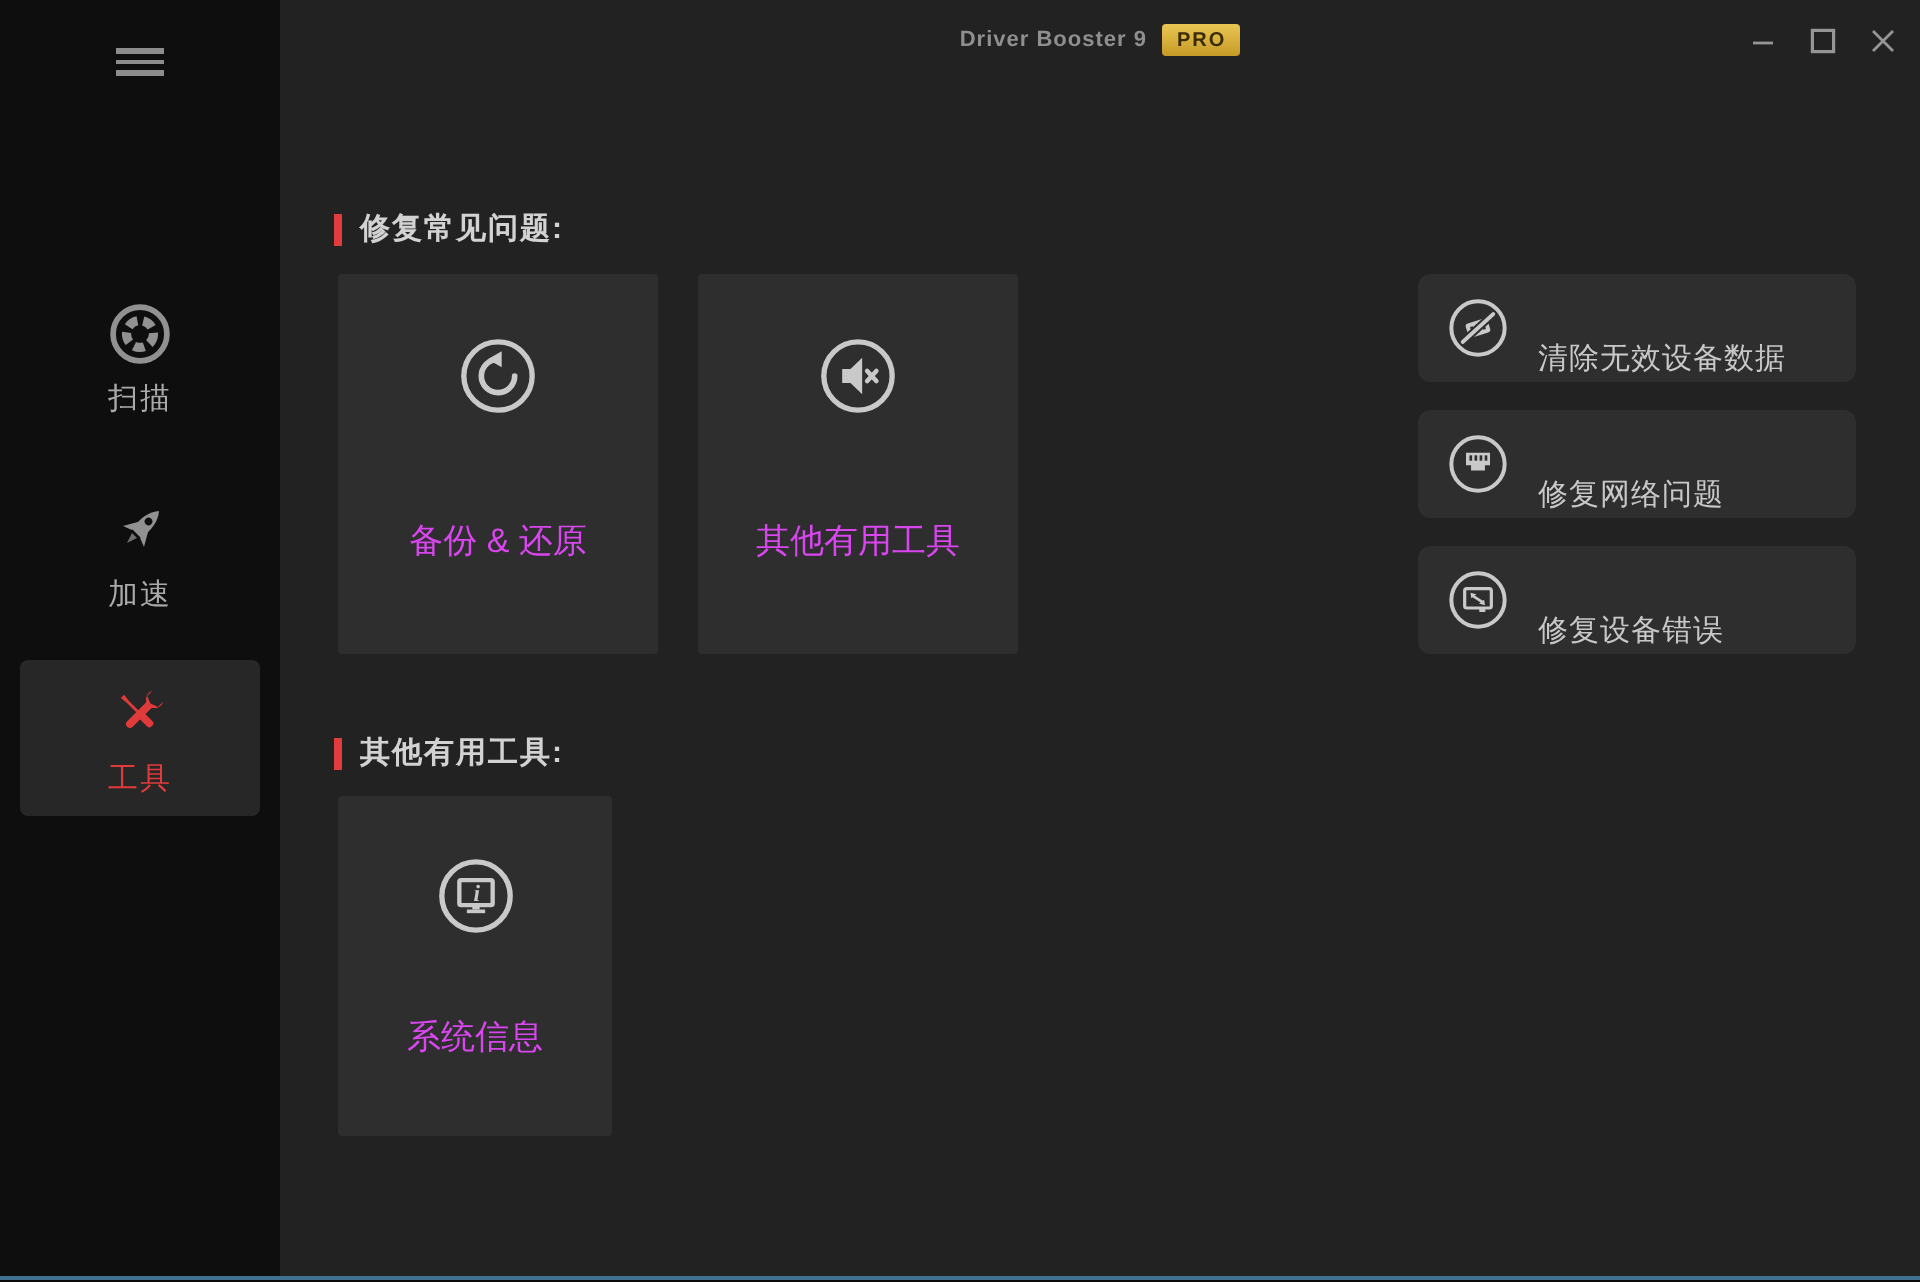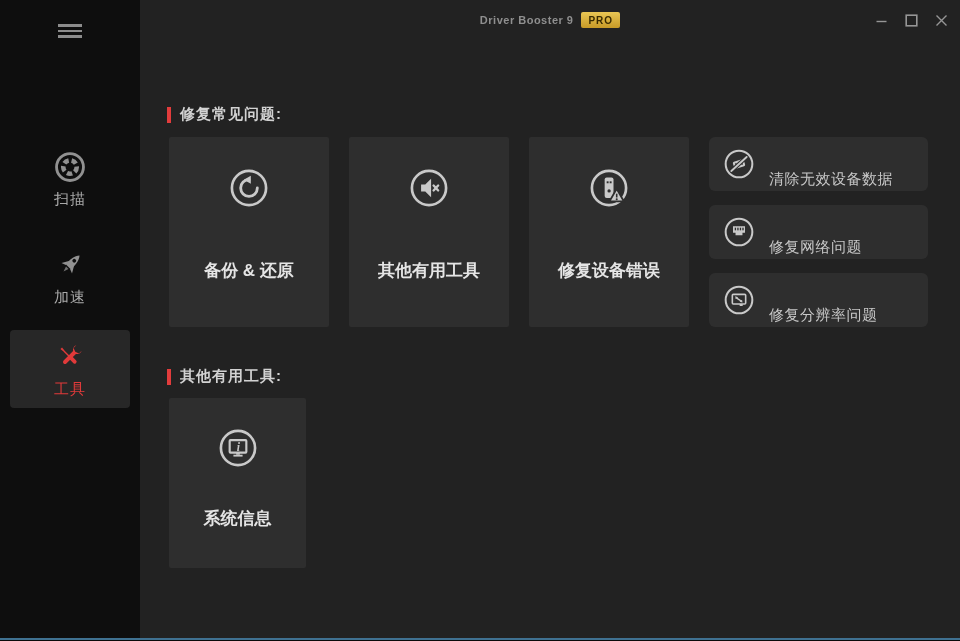--- a/index.html
+++ b/index.html
@@ -40,21 +40,21 @@
 
   .row { position:absolute; display:flex; }
   #row1 { left:29px; top:137px; gap:20px; }
   #row2 { left:29px; top:398px; gap:18px; }
   #side-col { left:569px; top:137px; flex-direction:column; gap:14px; }
 
   .big-card { width:160px; height:190px; background:#2e2e2e; border-radius:2px; position:relative; cursor:pointer; }
   .big-card .icon { position:absolute; left:50%; top:31px; transform:translateX(-50%); width:40px; height:40px; }
   .big-card .label { position:absolute; left:6px; right:6px; top:105px; height:56px;
                      display:flex; align-items:center; justify-content:center; text-align:right;
-                     font-size:17px; line-height:25px; color:#e5e5e5;font-weight:bold; }
+                     font-size:17px; line-height:25px; color:#d946ef; }
   #row2 .big-card { width:137px; height:170px; }
   #row2 .big-card .icon { top:30px; }
   #row2 .big-card .label { top:88px; height:64px; }
 
   .side-card { width:219px; height:54px; background:#2e2e2e; border-radius:6px;
                display:flex; align-items:center; cursor:pointer; }
   .side-card .icon { width:32px; height:32px; margin-left:14px; flex:0 0 auto; }
   .side-card .label { margin-left:14px; font-size:15px; color:#c8c8c8; letter-spacing:.5px;margin-top:31px; }
 
   
@@ -151,33 +151,20 @@
           <div class="label">备份 &amp; 还原</div>
         </div>
         <div class="big-card">
           <span class="icon"><svg viewBox="0 0 48 48">
               <circle cx="24" cy="24" r="20.5" fill="none" stroke="#c9c9c9" stroke-width="3.2"></circle>
      <path d="M14.5 19.8 h5 L26.5 13 v22 l-7 -6.8 h-5 Z" fill="#c9c9c9"></path>
      <path d="M29.5 21 l5.5 6 M35 21 l-5.5 6" stroke="#c9c9c9" stroke-width="2.8" stroke-linecap="round"></path>
             </svg></span>
           <div class="label">其他有用工具</div>
         </div>
-        <div class="big-card">
-          <span class="icon"><svg viewBox="0 0 48 48">
-              <circle cx="24" cy="24" r="20.5" fill="none" stroke="#c9c9c9" stroke-width="3.2"></circle>
-     <rect x="18.8" y="11.5" width="10.6" height="24.5" rx="2.4" fill="#c9c9c9"></rect>
-     <rect x="21.2" y="16" width="2.3" height="2.3" fill="#2e2e2e"></rect>
-              <rect x="24.8" y="16" width="2.3" height="2.3" fill="#2e2e2e"></rect>
-     <circle cx="24.1" cy="27.5" r="2" fill="#2e2e2e"></circle>
-     <path d="M33.2 25 L41.8 40 H24.6 Z" fill="#c9c9c9" stroke="#2e2e2e" stroke-width="2.2"></path>
-     <rect x="32.3" y="30.8" width="1.9" height="4.6" fill="#2e2e2e"></rect>
-              <circle cx="33.25" cy="37.5" r="1.25" fill="#2e2e2e"></circle>
-            </svg></span>
-          <div class="label">修复设备错误</div>
-        </div>
       </div>
     <div class="row" id="side-col">
         <div class="side-card">
           <span class="icon"><svg viewBox="0 0 48 48">
               <circle cx="24" cy="24" r="20" fill="none" stroke="#c9c9c9" stroke-width="3"></circle>
      <g transform="rotate(-18 24 24)">
        <rect x="15.5" y="18.5" width="17" height="11" rx="2.2" fill="#c9c9c9"></rect>
        <rect x="18.5" y="21.5" width="2.2" height="5" fill="#2e2e2e"></rect>
                 <rect x="22.9" y="21.5" width="2.2" height="5" fill="#2e2e2e"></rect>
        <rect x="27.3" y="21.5" width="2.2" height="5" fill="#2e2e2e"></rect>
@@ -200,21 +187,21 @@
         </div>
         <div class="side-card">
           <span class="icon"><svg viewBox="0 0 48 48">
               <circle cx="24" cy="24" r="20" fill="none" stroke="#c9c9c9" stroke-width="3"></circle>
      <rect x="14" y="15.5" width="20" height="14.5" rx="1.5" fill="none" stroke="#c9c9c9" stroke-width="2.4"></rect>
      <path d="M19.5 20.5 L28 26" stroke="#c9c9c9" stroke-width="2"></path>
      <path d="M18 18.8 l4.6 0.6 -3.4 3.4 Z" fill="#c9c9c9" transform="rotate(8 20 21)"></path>
      <path d="M29.6 27.6 l-4.6 -0.6 3.4 -3.4 Z" fill="#c9c9c9" transform="rotate(8 27 25)"></path>
      <rect x="25" y="30" width="4.5" height="3" fill="#c9c9c9"></rect>
             </svg></span>
-          <div class="label">修复分辨率问题</div>
+          <div class="label">修复设备错误</div>
         </div>
       </div>
 
     <div class="section-header" id="header-2">
       <span class="red-bar"></span>
       <span class="header-text">其他有用工具:</span>
     </div>
     <div class="row" id="row2">
         <div class="big-card">
           <span class="icon"><svg viewBox="0 0 48 48">

